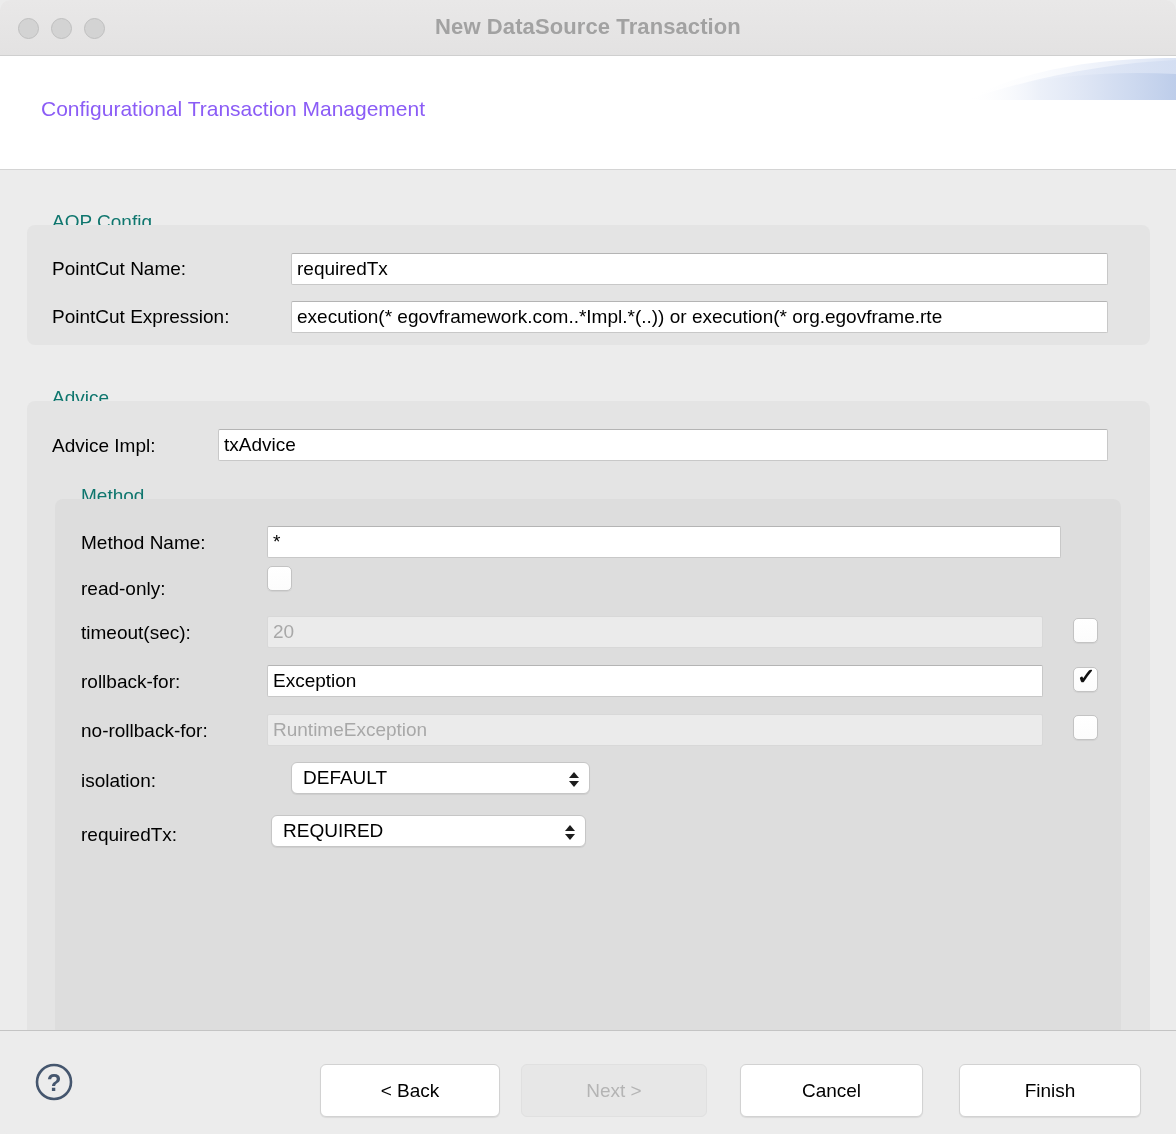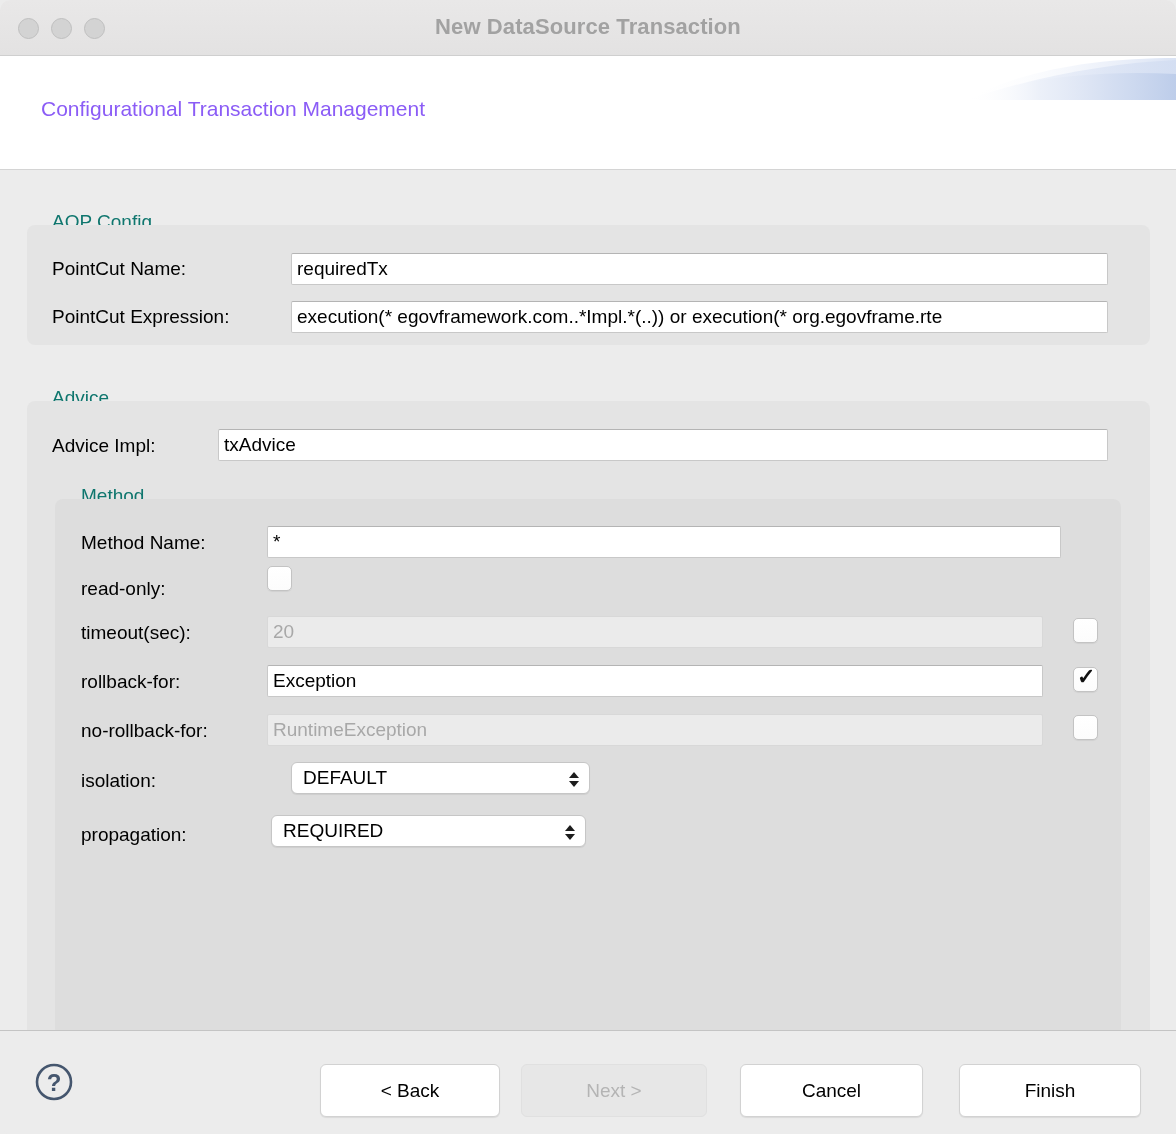--- a/index.html
+++ b/index.html
@@ -300,21 +300,21 @@
 
     <div class="field-label" style="left:81px; top:600px;text-align:right;">isolation:</div>
     <div class="combo" style="left:271px; top:592px; width:299px;margin-left:20px;">
       <span>DEFAULT</span>
       <span class="arrows">
           <i class="up"></i>
           <i class="dn"></i>
         </span>
     </div>
 
-    <div class="field-label" style="left:81px; top:654px;">propagation:</div>
+    <div class="field-label" style="left:81px; top:654px;">requiredTx:</div>
     <div class="combo" style="left:271px; top:645px; width:315px;">
       <span>REQUIRED</span>
       <span class="arrows">
           <i class="up"></i>
           <i class="dn"></i>
         </span>
     </div>
 
   </div>
 

